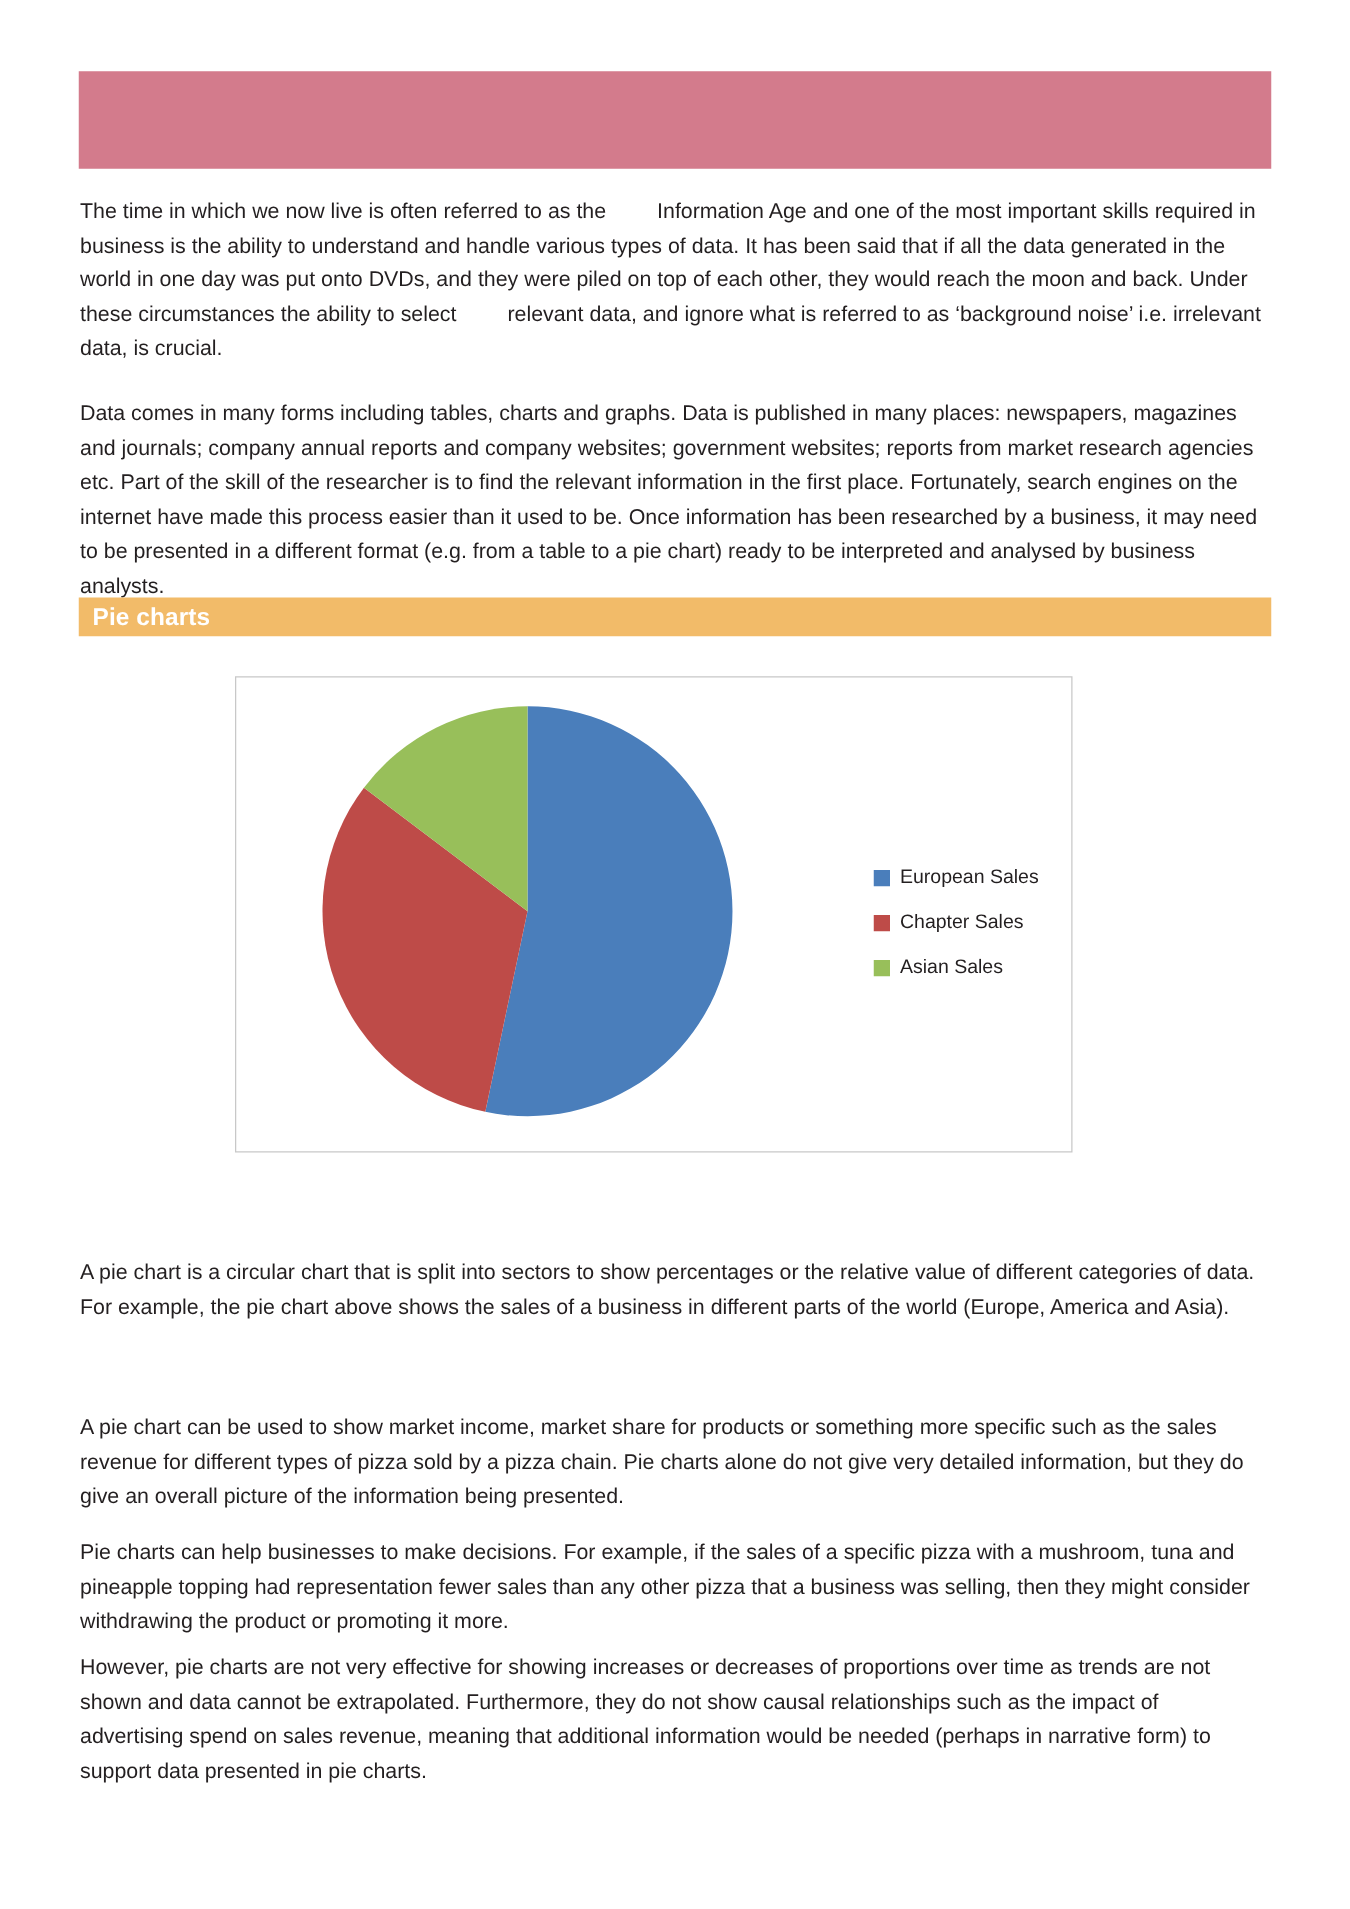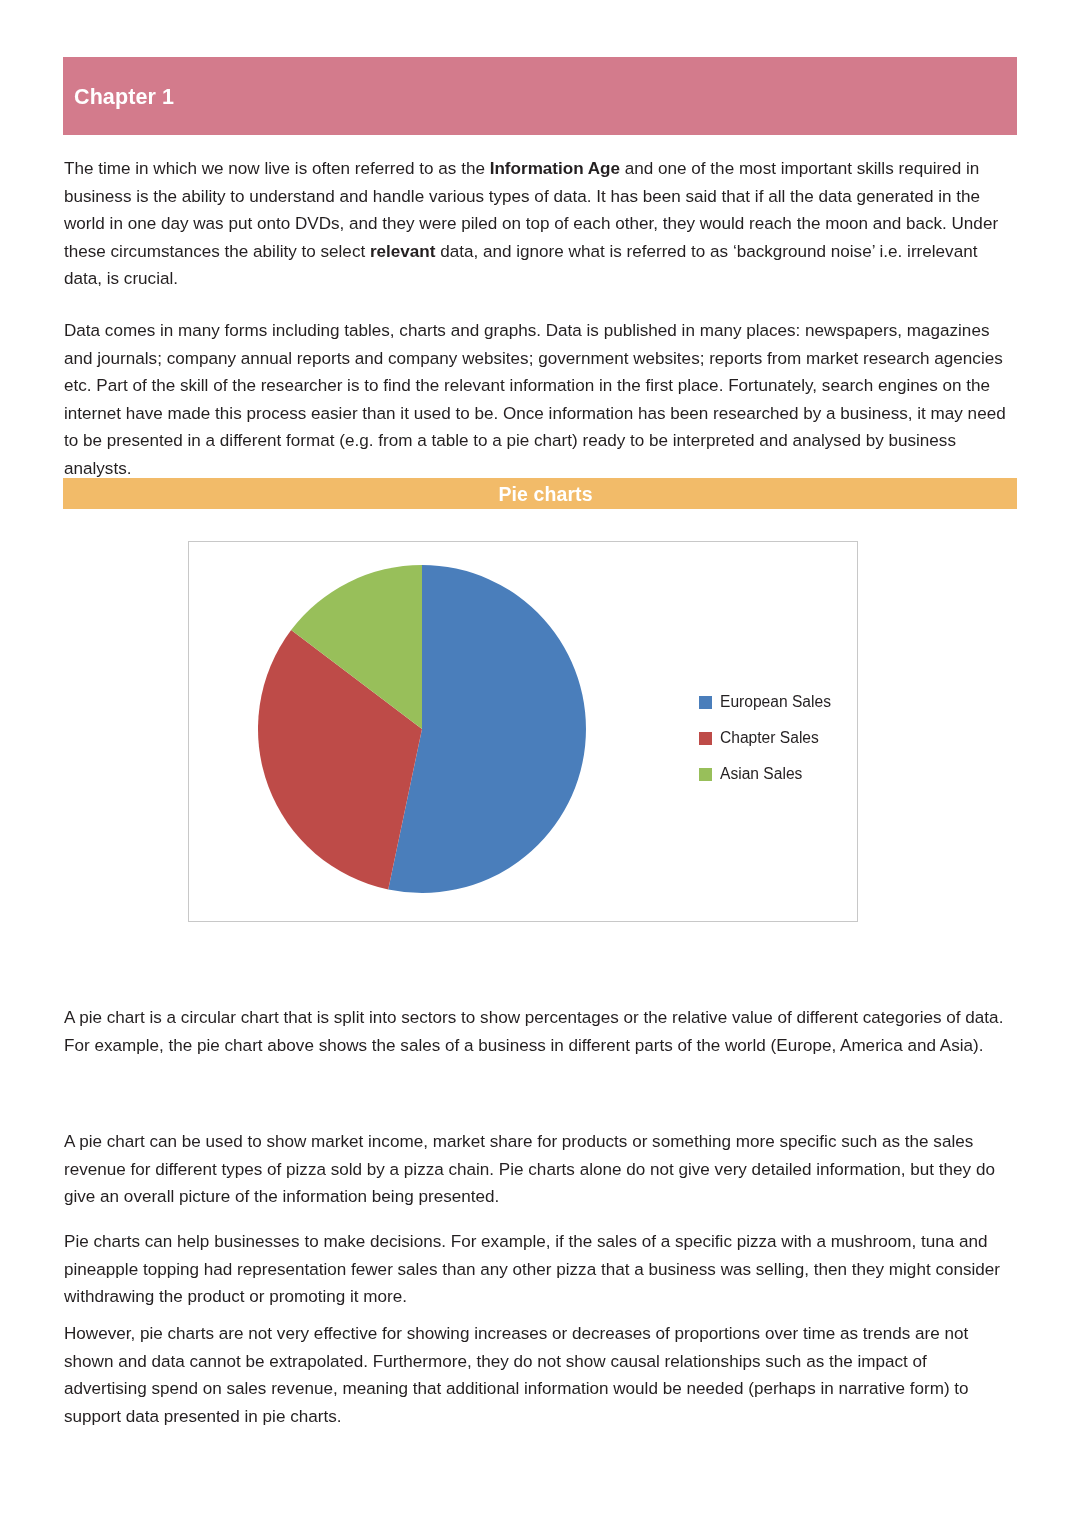--- a/index.html
+++ b/index.html
@@ -42,21 +42,21 @@
 
   
   .para {
     position:absolute;
     left:64px; width:948px;
     font-size:17.1px;
     line-height:27.6px;
     text-align:left;
     color:#231f20;
   }
-  .para b { font-weight:bold; }
+  .para b { font-weight:normal;margin-left:36px; }
 
   .p1 { top:155px; }
   .p2 { top:317px; }
   .p3 { top:960px;margin-top:44px; }
   .p4 { top:1055px; }
   .p5 { top:1128px; }
   .p6 { top:1228px; }
   .p7 { top:1320px; }
 
   
@@ -96,28 +96,27 @@
     line-height:16px;
     white-space:nowrap;
   }
 </style>
 </head>
 <body>
 
 <div class="page">
 
   <div class="banner banner-chapter" style="background: rgb(211, 123, 140);">
-    <div class="line1">Chapter 1</div>
   </div>
 
   <div class="para p1"><span>The time in which we now live is often referred to as the </span><b>Information Age</b><span> and one of the most important skills required in business is the ability to understand and handle various types of data. It has been said that if all the data generated in the world in one day was put onto DVDs, and they were piled on top of each other, they would reach the moon and back. Under these circumstances the ability to select </span><b>relevant</b><span> data, and ignore what is referred to as ‘background noise’ i.e. irrelevant data, is crucial.</span></div>
 
   <div class="para p2">Data comes in many forms including tables, charts and graphs. Data is published in many places: newspapers, magazines and journals; company annual reports and company websites; government websites; reports from market research agencies etc. Part of the skill of the researcher is to find the relevant information in the first place. Fortunately, search engines on the internet have made this process easier than it used to be. Once information has been researched by a business, it may need to be presented in a different format (e.g. from a table to a pie chart) ready to be interpreted and analysed by business analysts.</div>
 
-  <div class="banner banner-section" style="background: rgb(242, 187, 105); text-align: center;">
+  <div class="banner banner-section" style="background: rgb(242, 187, 105);">
     <div>Pie charts</div>
   </div>
 
   <div class="chart-frame">
 
     <div class="pie-wrap">
       <svg class="pie-svg" viewBox="0 0 330 330">
         <g id="pie-slices">
             <path d="M 165 165 L 165.00 1.00 A 164 164 0 1 1 131.24 325.49 Z" fill="#4a7ebb"></path>
             <path d="M 165 165 L 131.24 325.49 A 164 164 0 0 1 34.16 66.12 Z" fill="#be4b48"></path>

